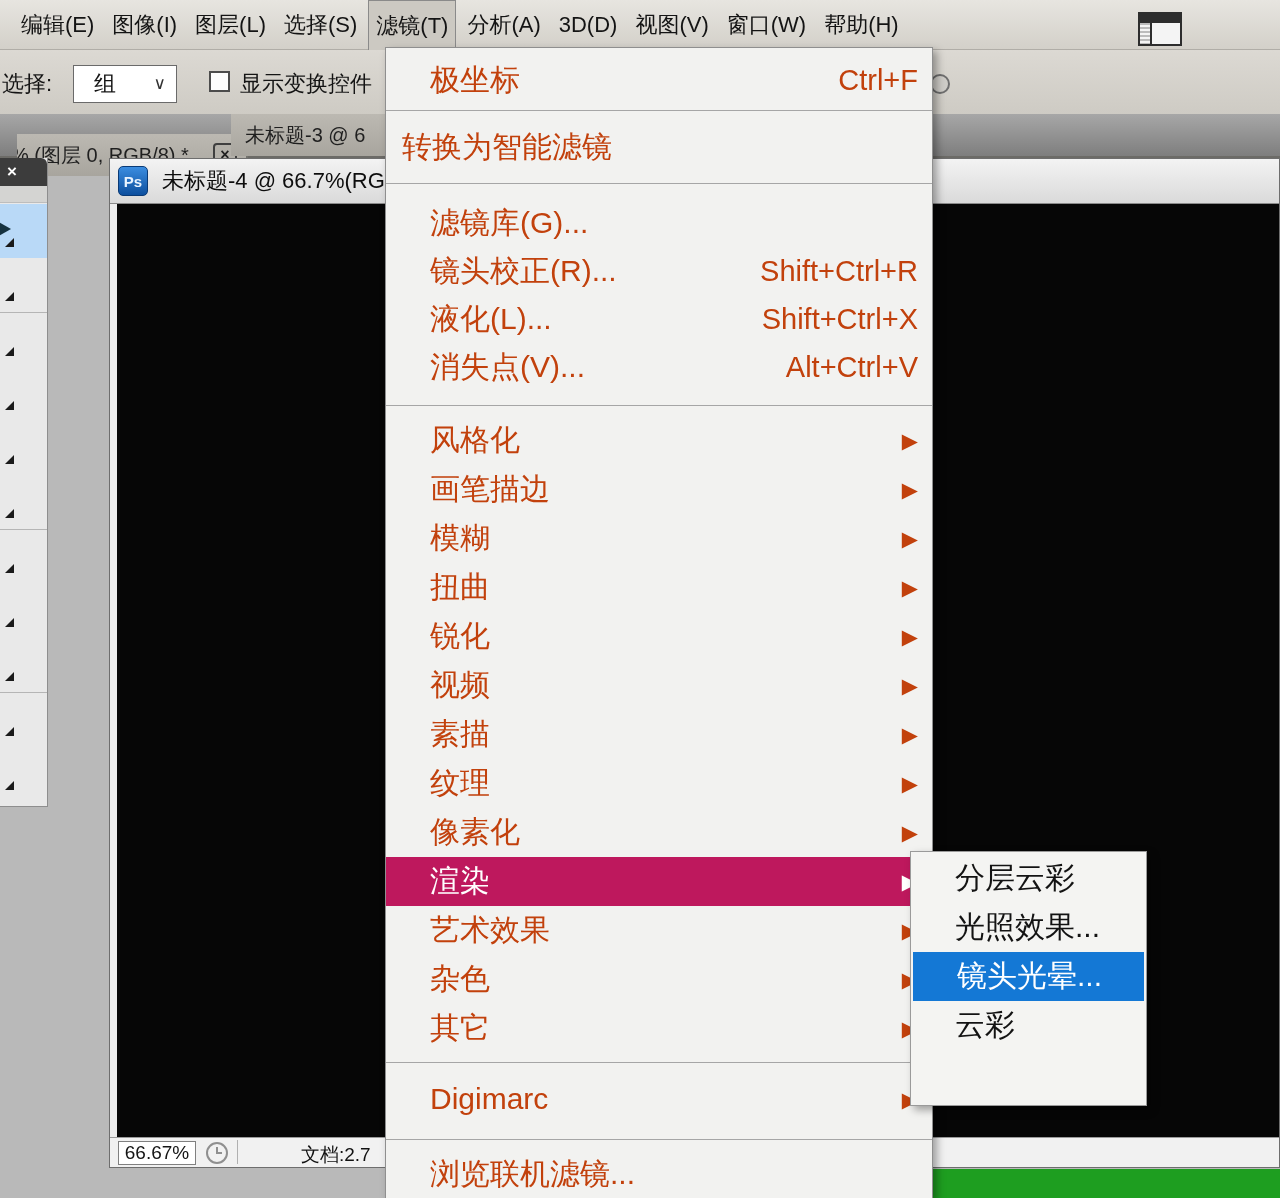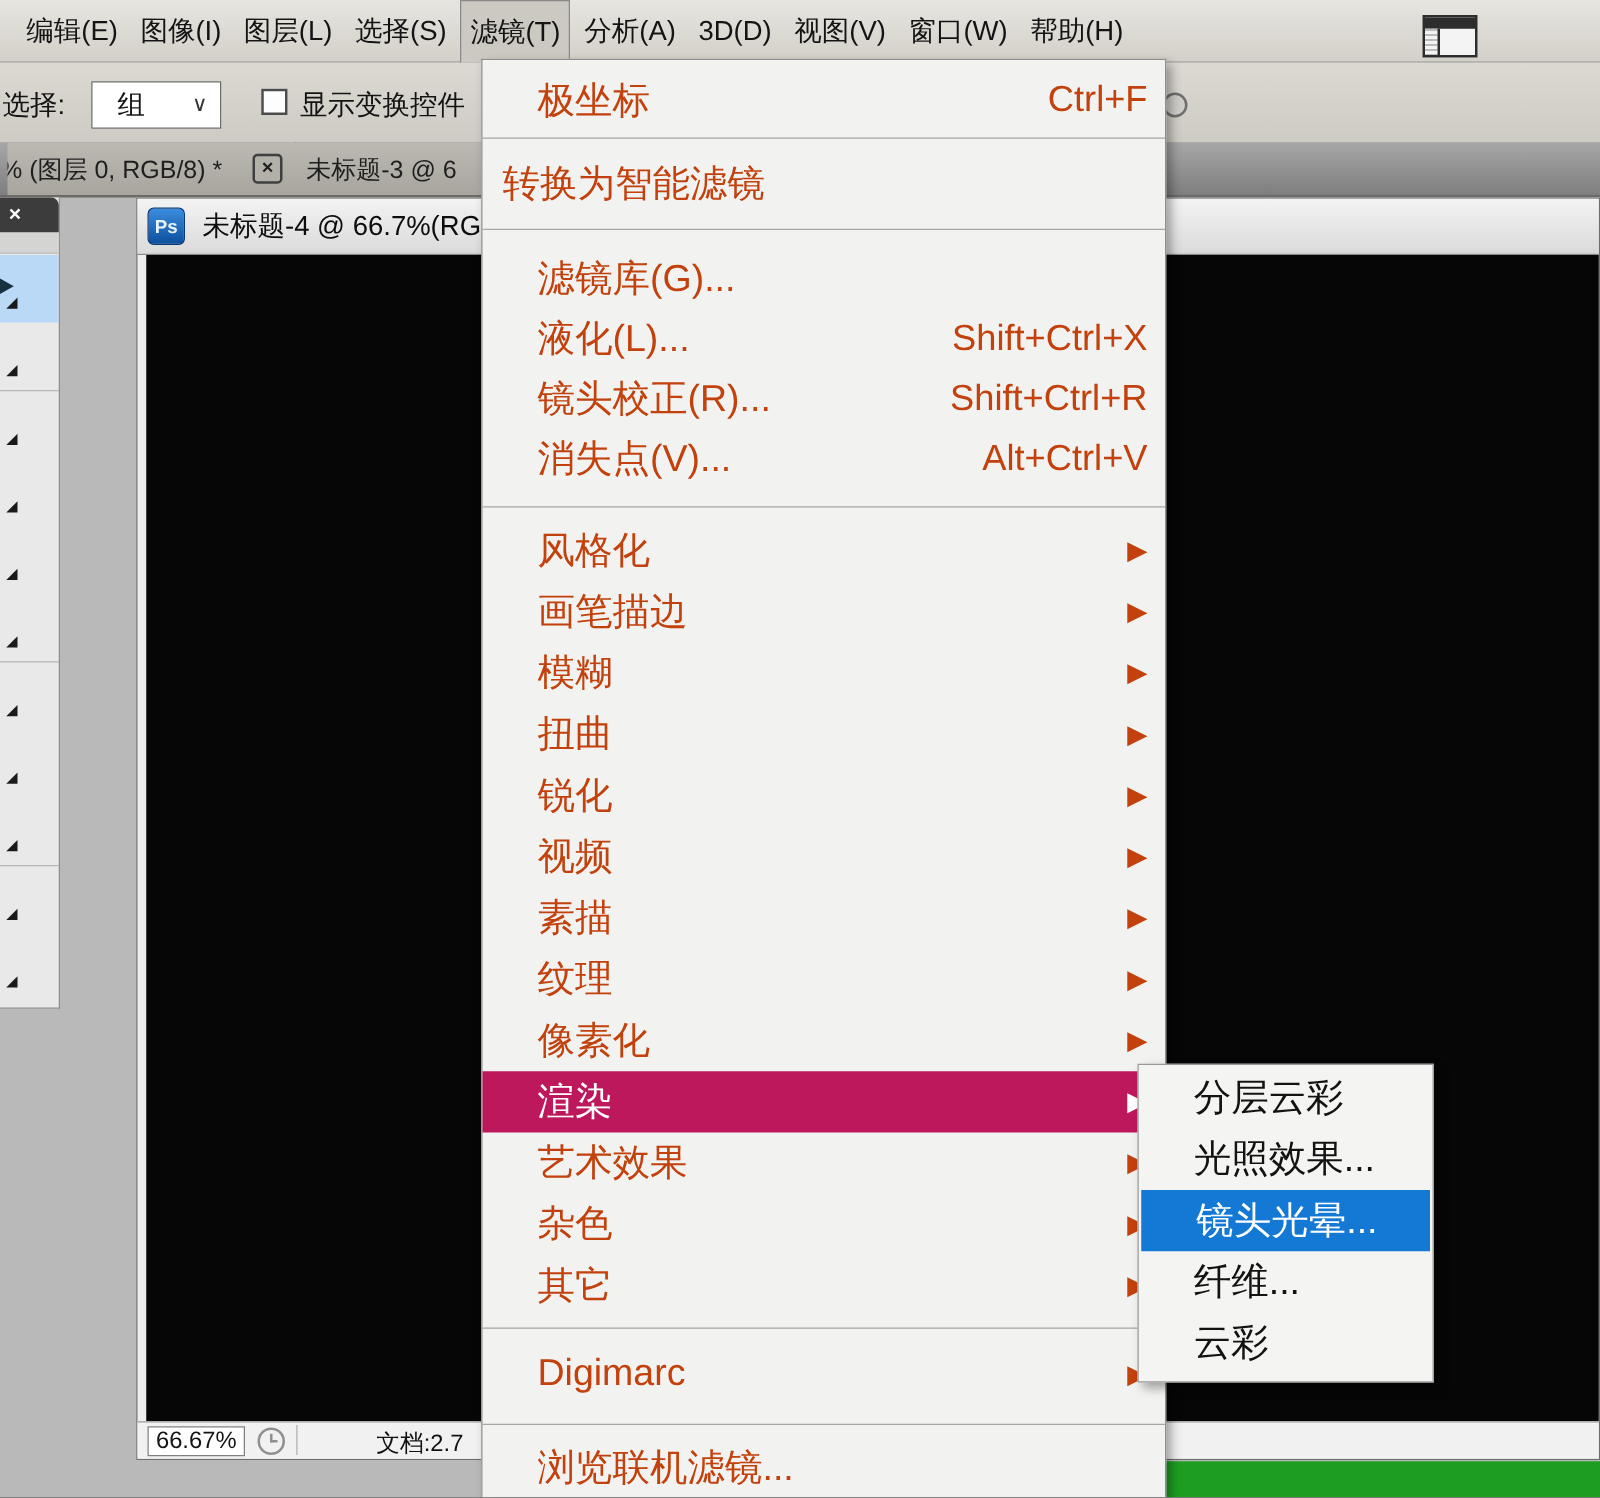--- a/index.html
+++ b/index.html
@@ -35,21 +35,21 @@
   .opt-check{position:absolute;left:209px;top:21px;width:21px;height:21px;background:#fdfdfd;
     border:2px solid #4c4c4c;box-sizing:border-box;}
   .opt-check-label{position:absolute;left:240px;top:19px;font-size:22px;}
   .opt-circle{position:absolute;left:930px;top:24px;width:20px;height:20px;border-radius:50%;
     border:2px solid #6f6f6f;background:#cfcdc8;box-sizing:border-box;}
   
   .tabbar{position:absolute;left:0;top:114px;width:1280px;height:44px;
     background:linear-gradient(#a7a7a7,#7e7e7e);border-bottom:2px solid #6c6b67;box-sizing:border-box;z-index:5;}
   .doc-tab{position:absolute;top:0;height:42px;background:linear-gradient(#bcb9b2,#a8a59e);
     display:flex;align-items:center;font-size:20px;color:#1f1f1f;white-space:nowrap;overflow:hidden;}
-  #tab1{left:6px;width:229px;border-right:2px solid #74736e;padding-left:0;}
+  #tab1{left:17px;width:229px;border-right:2px solid #74736e;padding-left:0;margin-top:20px;}
   #tab1 .t-text{margin-left:-6px;}
   #tab2{left:231px;width:154px;padding-left:14px;}
   .tab-close{position:absolute;left:196px;top:9px;width:24px;height:24px;border:2px solid #3f3f3f;
     border-radius:4px;font-size:16px;font-weight:bold;display:flex;align-items:center;justify-content:center;
     box-sizing:border-box;background:#b3b0a9;}
   
   .docwin{position:absolute;left:109px;top:158px;width:1171px;height:1010px;background:#ededed;
     border:1px solid #6e6e6e;box-sizing:border-box;z-index:10;}
   .doc-titlebar{position:absolute;left:0;top:0;right:0;height:45px;
     background:linear-gradient(#f3f3f3,#dadada);border-bottom:1px solid #8a8a8a;
@@ -226,26 +226,26 @@
       </div>
       <div class="fm-sep v-s1"></div>
       <div class="fm-row v-second">
         <span class="fm-label">转换为智能滤镜</span>
       </div>
       <div class="fm-sep v-s2"></div>
       <div class="fm-row">
         <span class="fm-label">滤镜库(G)...</span>
       </div>
       <div class="fm-row">
+        <span class="fm-label">镜头校正(R)...</span>
+        <span class="fm-shortcut">Shift+Ctrl+R</span>
+      </div>
+      <div class="fm-row">
         <span class="fm-label">液化(L)...</span>
         <span class="fm-shortcut">Shift+Ctrl+X</span>
-      </div>
-      <div class="fm-row">
-        <span class="fm-label">镜头校正(R)...</span>
-        <span class="fm-shortcut">Shift+Ctrl+R</span>
       </div>
       <div class="fm-row">
         <span class="fm-label">消失点(V)...</span>
         <span class="fm-shortcut">Alt+Ctrl+V</span>
       </div>
       <div class="fm-sep v-s3"></div>
       <div class="fm-row v-cat">
         <span class="fm-label">风格化</span>
         <span class="fm-arrow">▶</span>
       </div>
@@ -312,20 +312,17 @@
       <div class="rm-row">
         <span>分层云彩</span>
       </div>
       <div class="rm-row">
         <span>光照效果...</span>
       </div>
       <div class="rm-row hl">
         <span>镜头光晕...</span>
       </div>
       <div class="rm-row">
-        <span>纤维...</span>
-      </div>
-      <div class="rm-row">
         <span>云彩</span>
       </div>
     </div>
 
 </div>
 
 </body></html>

